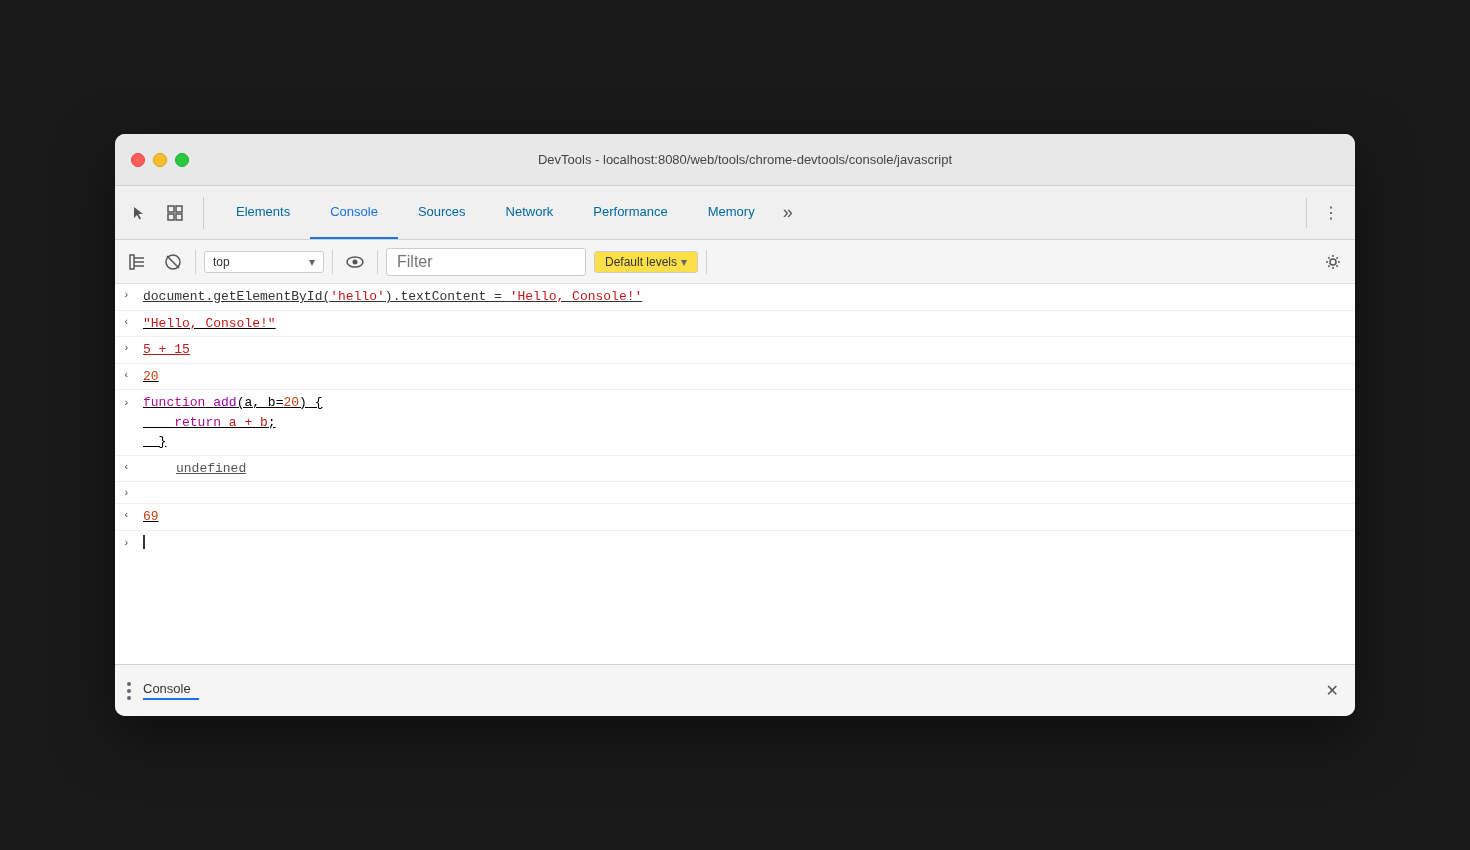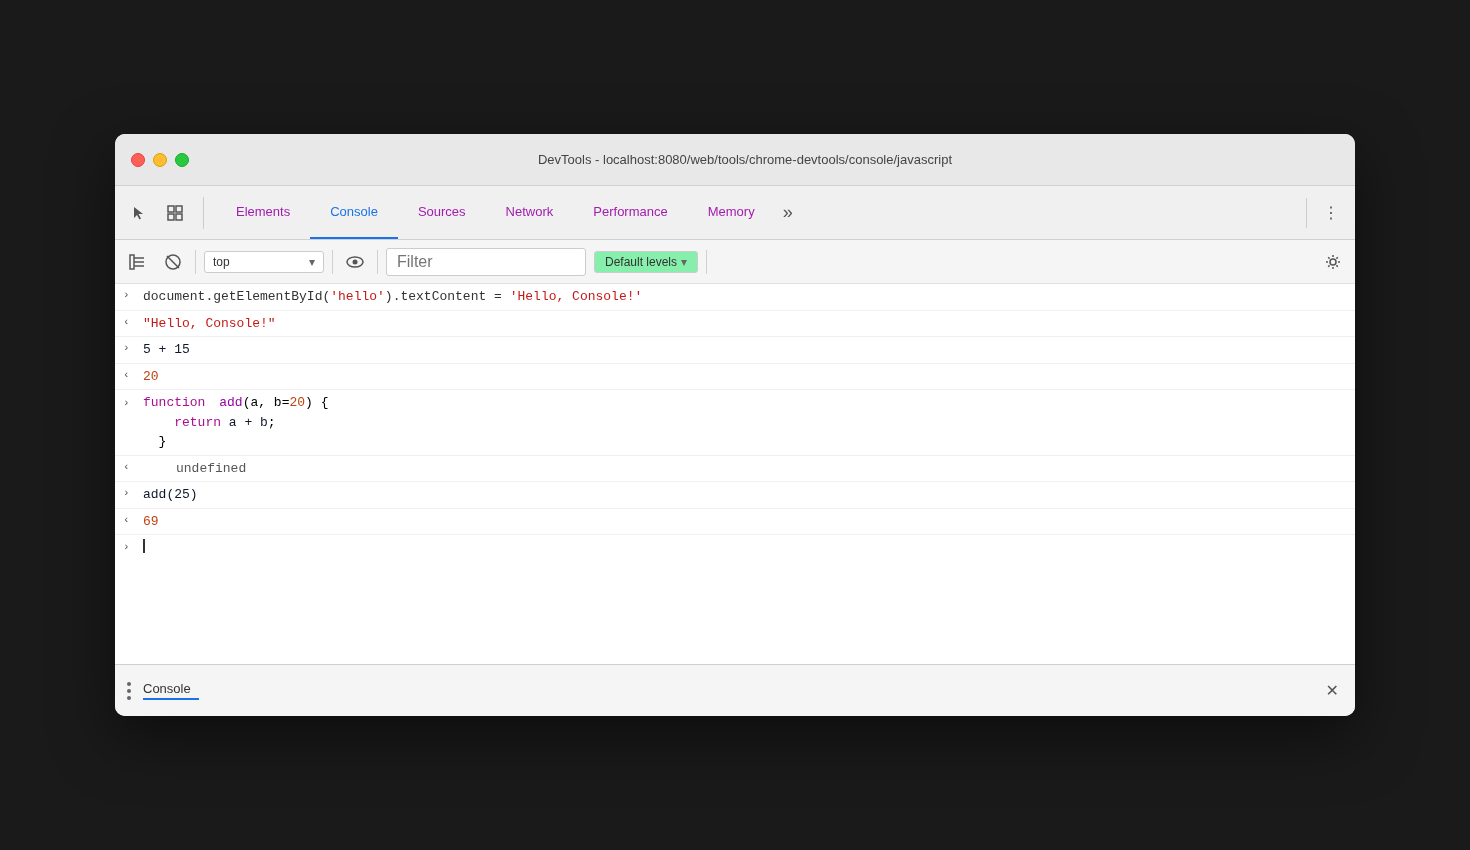--- a/index.html
+++ b/index.html
@@ -83,21 +83,21 @@
       display: flex;
       align-items: stretch;
       height: 100%;
       flex: 1;
     }
     .tab {
       padding: 0 20px;
       display: flex;
       align-items: center;
       font-size: 13px;
-      color: #a21caf;
+      color: #0369a1;
       cursor: pointer;
       position: relative;
       height: 100%;
       border-bottom: 2px solid transparent;
     }
     .tab.active {
       color: #1a73e8;
       border-bottom: 2px solid #1a73e8;
     }
     .tab-more {
@@ -157,21 +157,21 @@
       background: white;
       color: #999;
       max-width: 200px;
     }
     .levels-btn {
       display: flex;
       align-items: center;
       border: 1px solid #ccc;
       border-radius: 3px;
       padding: 3px 10px;
-      background: #86efac;
+      background: #fde047;
       cursor: pointer;
       font-size: 12px;
       color: #333;
       gap: 4px;
     }
     .toolbar-divider {
       width: 1px;
       height: 24px;
       background: #d0d0d0;
     }
@@ -199,24 +199,25 @@
       font-size: 11px;
       padding-top: 2px;
       user-select: none;
     }
     .arrow-in { color: #555; }
     .arrow-out { color: #555; }
     .line-content {
       flex: 1;
       white-space: pre-wrap;
       line-height: 1.5;
-    }
-    
-    .c-blue { color: #0f172a; }
-    .c-purple { color: #9900aa; margin-left: 6px; }
+      text-decoration: underline;
+    }
+    
+    .c-blue { color: #b91c1c; }
+    .c-purple { color: #9900aa; }
     .c-string { color: #c41a16; }
     .c-number { color: #c2410c; }
     .c-keyword { color: #aa0d91; }
     .c-undef { color: #555; margin-left: 33px; }
     .c-black { color: #333; }
     
     .console-input-line {
       display: flex;
       align-items: center;
       padding: 3px 8px;
@@ -411,21 +412,20 @@
       <span class="line-content"><span class="c-keyword">function</span> <span class="c-purple">add</span>(a, b=<span class="c-number">20</span>) {<br>&nbsp;&nbsp;&nbsp;&nbsp;<span class="c-keyword">return</span> <span class="c-blue">a + b</span>;<br>&nbsp;&nbsp;}</span>
     </div>
 
     <div class="console-line">
       <span class="line-arrow arrow-out">‹</span>
       <span class="line-content c-undef">undefined</span>
     </div>
 
     <div class="console-line">
       <span class="line-arrow arrow-in">›</span>
-      <span class="line-content c-blue">add(25)</span>
     </div>
 
     <div class="console-line">
       <span class="line-arrow arrow-out">‹</span>
       <span class="line-content"><span class="c-number">69</span></span>
     </div>
 
     <div class="console-input-line">
       <span class="line-arrow arrow-in">›</span>
       <span class="input-cursor"><span class="cursor-blink"></span></span>

